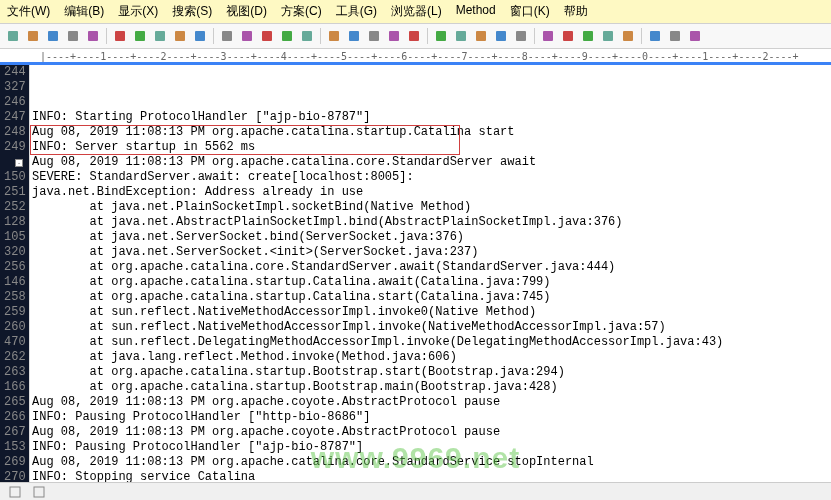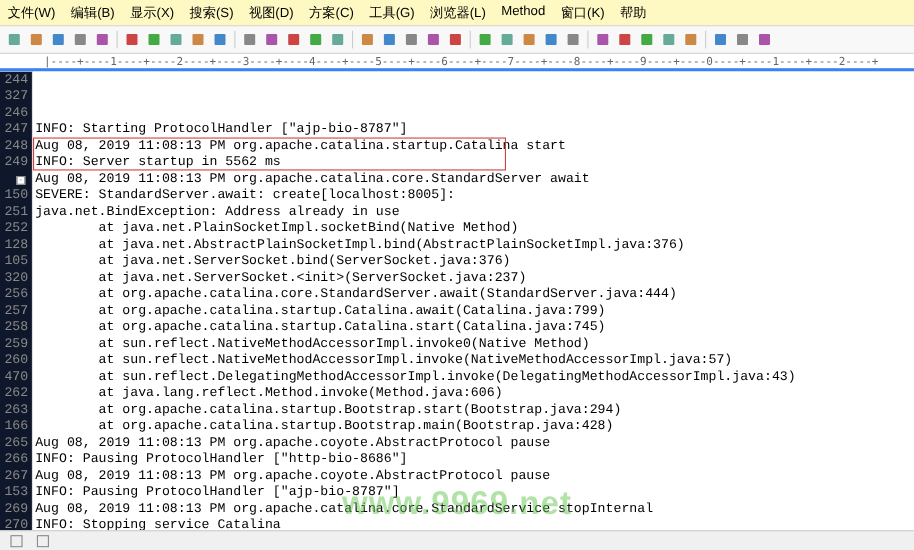--- a/index.html
+++ b/index.html
@@ -220,21 +220,21 @@
       <div>247</div>
       <div>248</div>
       <div>249<span class="fold">-</span></div>
       <div>150</div>
       <div>251</div>
       <div>252</div>
       <div>128</div>
       <div>105</div>
       <div>320</div>
       <div>256</div>
-      <div>257</div>
+      <div>146</div>
       <div>258</div>
       <div>259</div>
       <div>260</div>
       <div>470</div>
       <div>262</div>
       <div>263</div>
       <div>166</div>
       <div>265</div>
       <div>266</div>
       <div>267</div>

